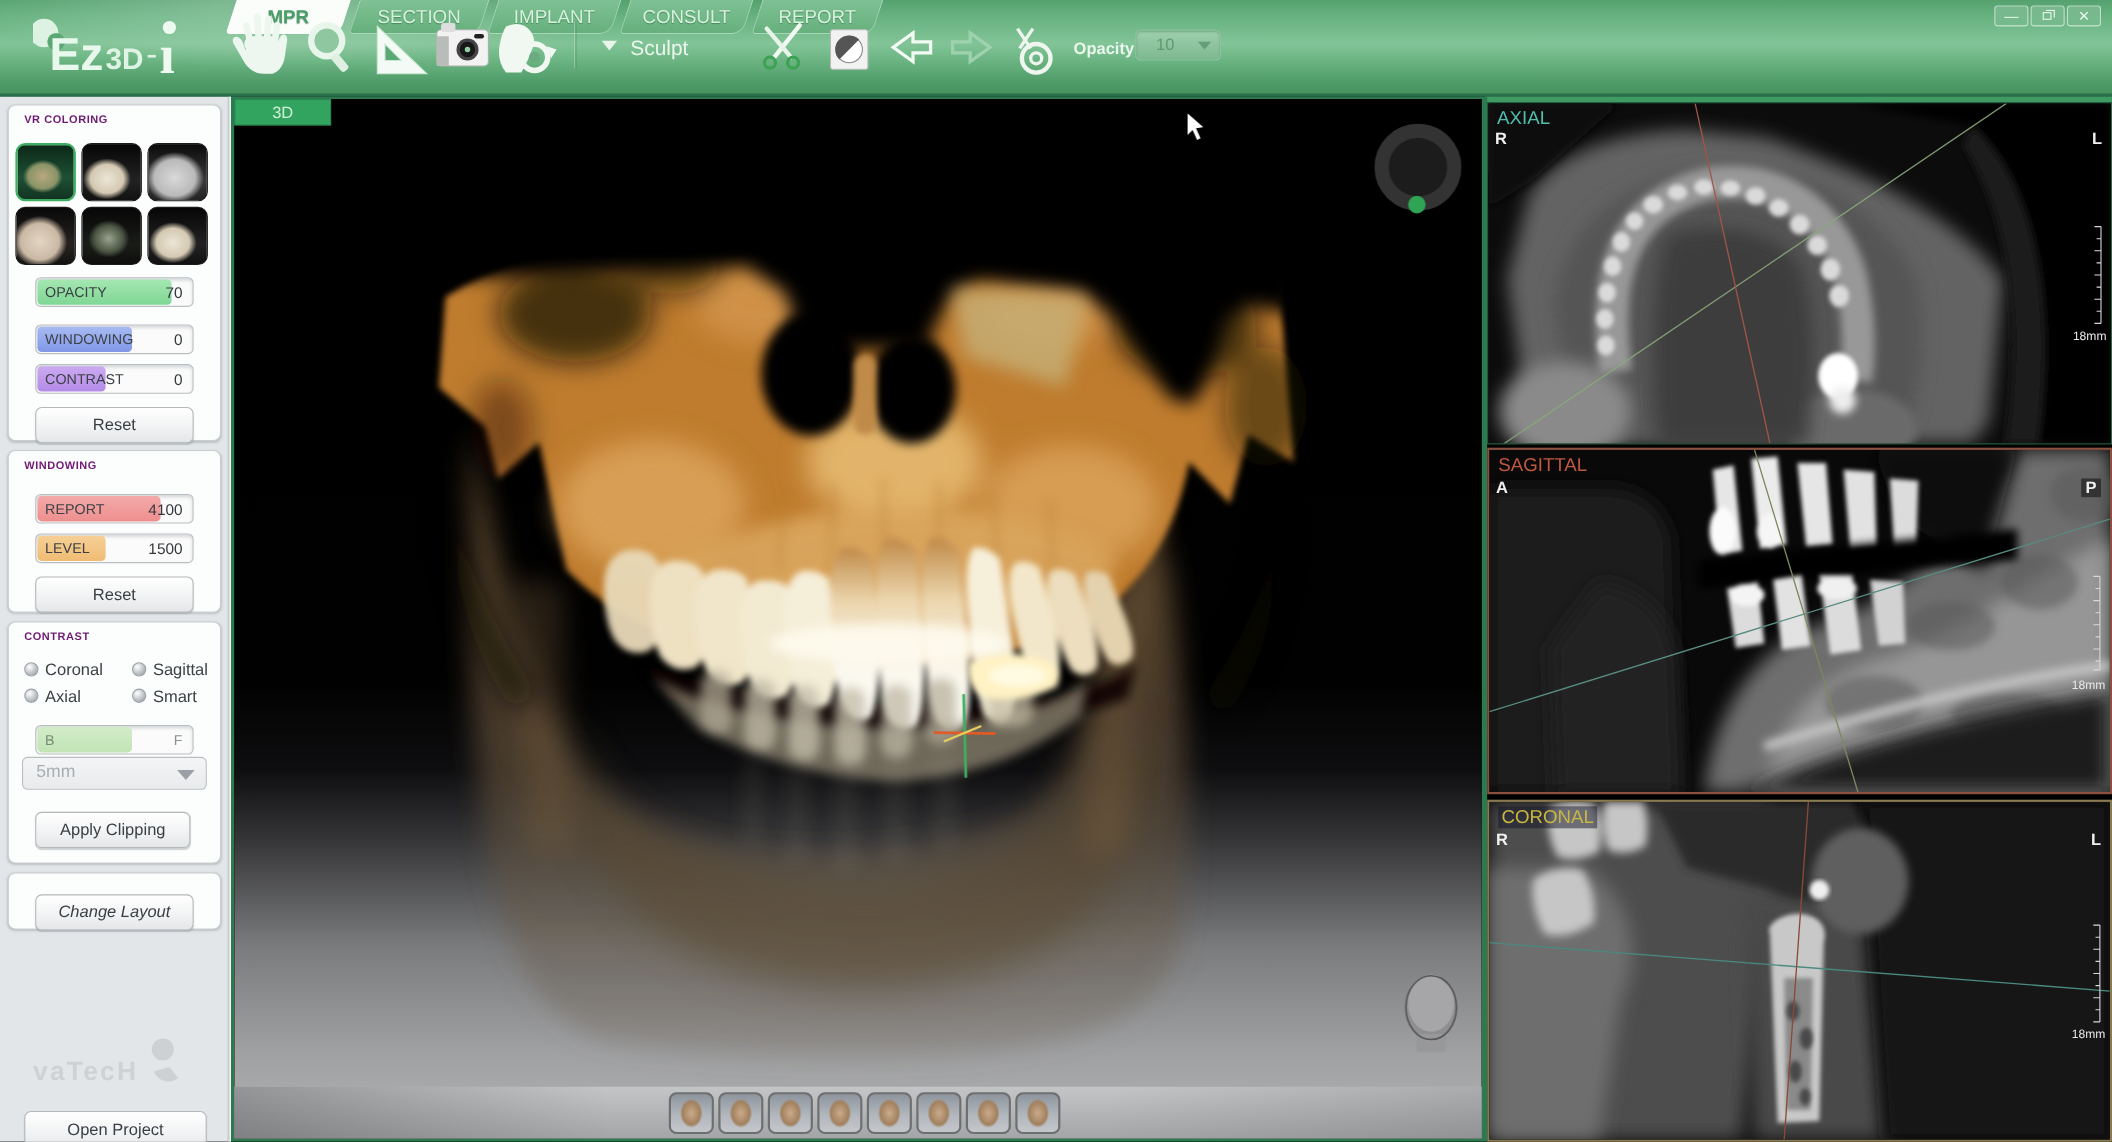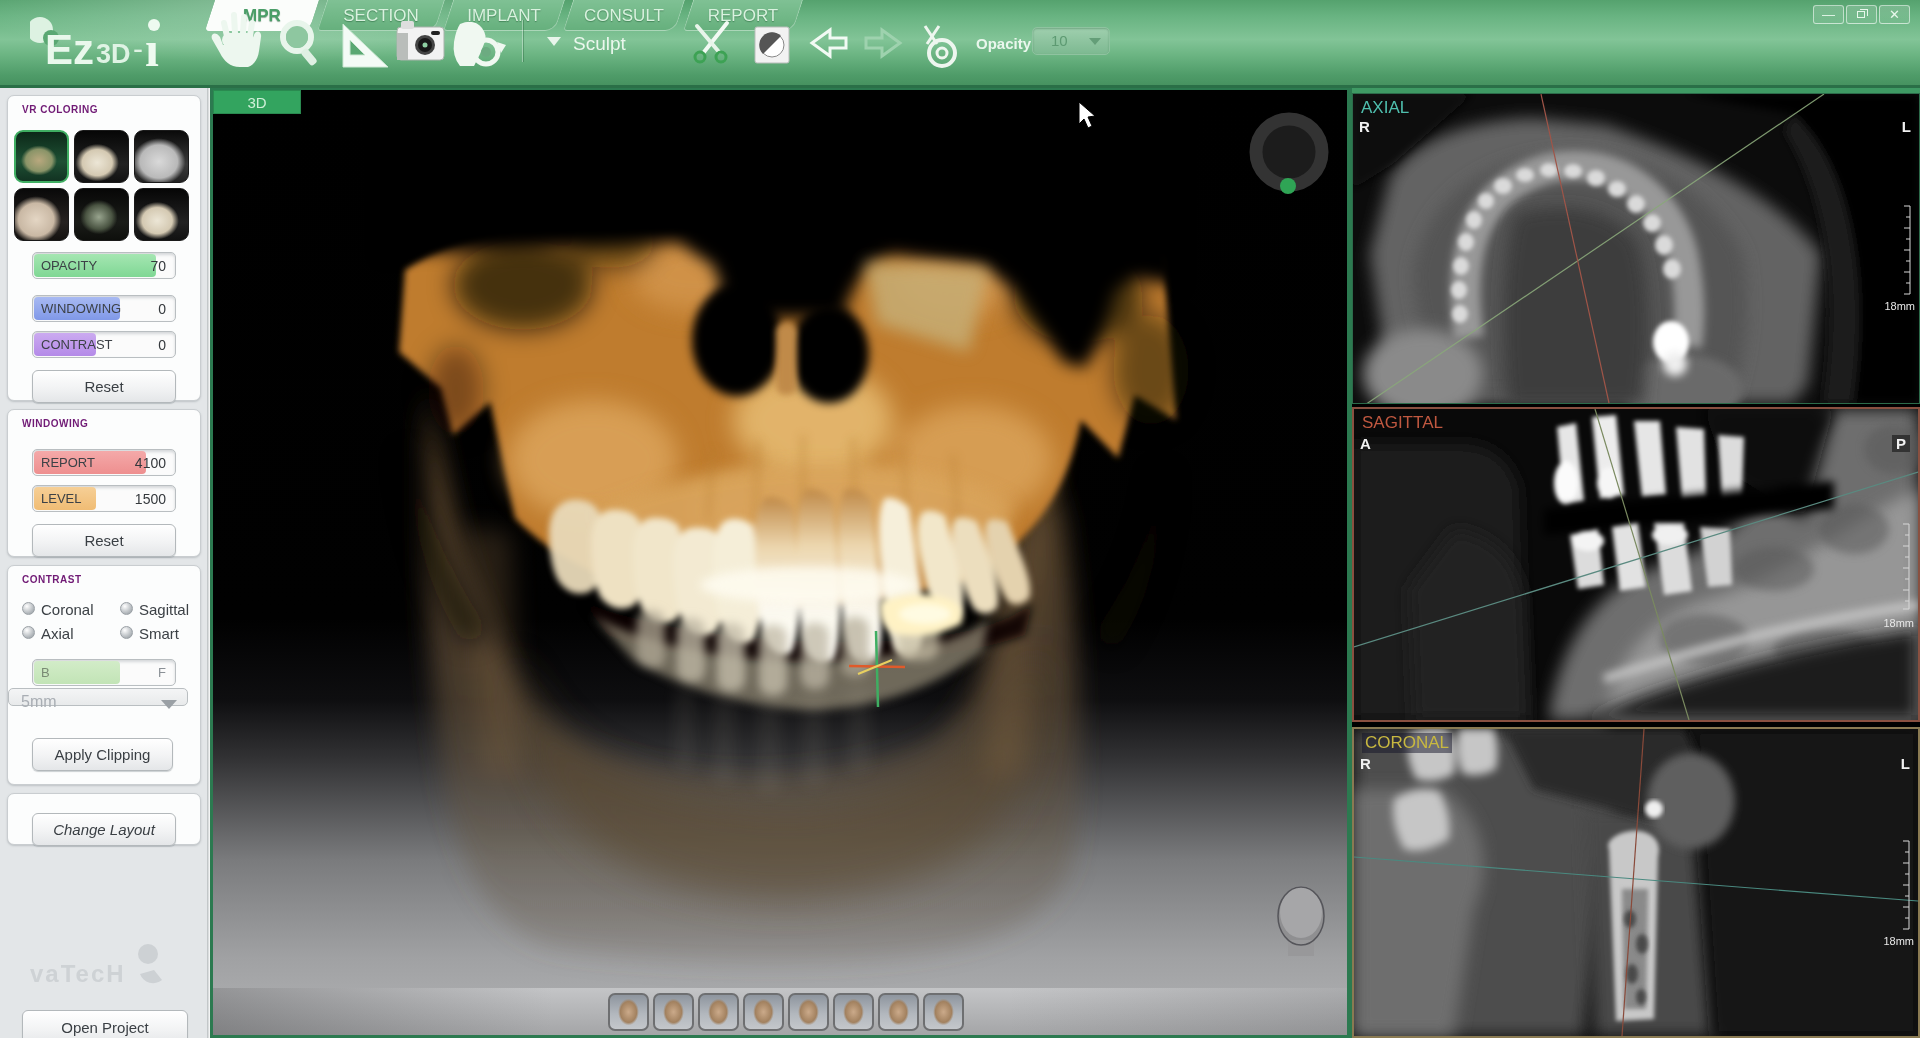--- a/index.html
+++ b/index.html
@@ -250,21 +250,21 @@
         <div class="rlabel" style="left:131px; top:35px;">Sagittal</div>
       <div class="radio" style="left:14px; top:60px;"></div>
         <div class="rlabel" style="left:33px; top:59px;">Axial</div>
       <div class="radio" style="left:112px; top:60px;"></div>
         <div class="rlabel" style="left:131px; top:59px;">Smart</div>
       <div class="sliderrow" style="position:absolute; left:12px; right:12px; top:86px;">
         <div class="fill" style="width:86px; background:linear-gradient(180deg,#d2ecc8,#c2e4b6);"></div>
         <span style="position:absolute;left:8px;top:0;line-height:26px;font-size:13px;color:#7a8a74;">B</span>
         <span style="position:absolute;right:9px;top:0;line-height:26px;font-size:13px;color:#8a9096;">F</span>
       </div>
-      <div style="position:absolute;left:0;right:12px;top:122px;height:18px;border:1px solid #b9bec1;border-radius:5px;background:linear-gradient(180deg,#f4f5f6,#e8eaeb);text-decoration:underline;">
+      <div style="position:absolute;left:12px;right:12px;top:122px;height:30px;border:1px solid #b9bec1;border-radius:5px;background:linear-gradient(180deg,#f4f5f6,#e8eaeb);text-decoration:underline;">
         <span style="position:absolute;left:12px;top:4px;font-size:16px;color:#a9aeb4;">5mm</span>
         <span style="position:absolute;right:10px;top:11px;width:0;height:0;border-left:8px solid transparent;border-right:8px solid transparent;border-top:9px solid #9aa0a5;"></span>
       </div>
       <div class="btn" style="position:absolute; left:12px; right:15px; top:162px;">Apply Clipping</div>
     </div>
 
     <div class="group" style="top:705px; height:52px;font-style:italic;">
       <div class="btn" style="position:absolute; left:12px; right:12px; top:9px;">Change Layout</div>
     </div>
 

